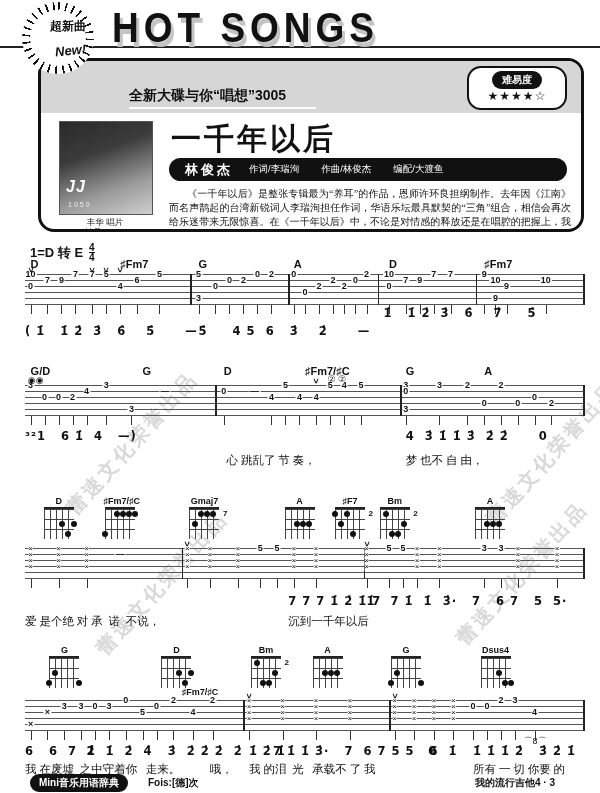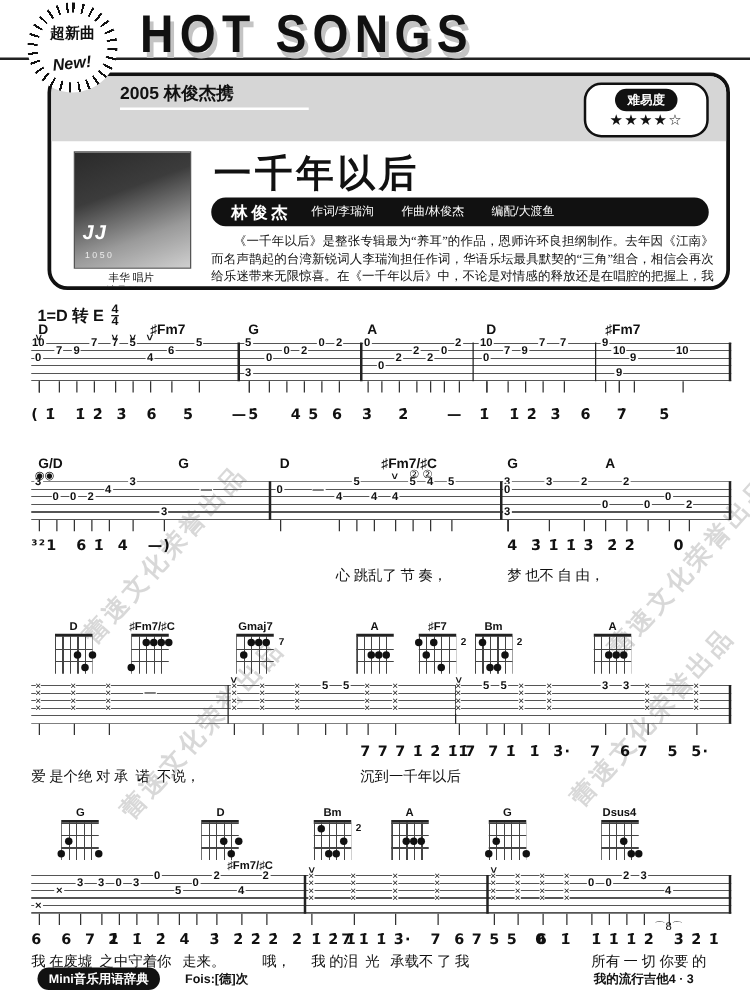--- a/index.html
+++ b/index.html
@@ -6,21 +6,21 @@
   body{width:600px;height:793px;position:relative;overflow:hidden;
        font-family:"Liberation Sans",sans-serif;color:#111;}
   .abs{position:absolute;}
 
   
   #head-rule{left:0;top:46px;width:600px;height:2px;background:#222;}
   #burst{left:22px;top:2px;width:72px;height:72px;border-radius:50%;
          background:repeating-conic-gradient(#111 0deg 3deg,#fff 3deg 13deg);
          display:flex;align-items:center;justify-content:center;z-index:3;}
   #burst-inner{width:56px;height:56px;border-radius:50%;background:#fff;
-         display:flex;flex-direction:column;align-items:center;justify-content:center;line-height:1;gap:10px;}
+         display:flex;flex-direction:column;align-items:flex-end;justify-content:center;line-height:1;gap:10px;}
   #burst-l1{font-size:12px;font-weight:bold;}
   #burst-l2{font-size:13px;font-weight:bold;font-style:italic;transform:rotate(-6deg);margin-top:2px;}
   #hot-title{left:112px;top:4px;font-size:37px;font-weight:900;letter-spacing:5px;
          transform:scaleY(1.15);transform-origin:top left;
          text-shadow:3px 4px 0 #c4c4c4;white-space:nowrap;}
 
   
   #card{left:38px;top:58px;width:546px;height:174px;border:3px solid #111;
         border-radius:16px;background:#fff;box-sizing:border-box;overflow:hidden;}
   #banner{position:absolute;left:0;top:0;width:100%;height:52px;background:#d6d6d6;}
@@ -99,21 +99,21 @@
 <div id="burst" class="abs">
   <div id="burst-inner">
     <span id="burst-l1">超新曲</span>
     <span id="burst-l2">New!</span>
   </div>
 </div>
 <div id="hot-title" class="abs">HOT SONGS</div>
 
 <div id="card" class="abs">
   <div id="banner">
-    <div id="banner-l1">2005 林俊杰携</div>
+    <div id="banner-l2">全新大碟与你“唱想”3005</div>
     <div id="diff">
       <span id="diff-pill">难易度</span>
       <div id="diff-stars">★★★★☆</div>
     </div>
   </div>
   <div id="photo">
     <span id="photo-logo">JJ</span>
     <span id="photo-logo-sub">1050</span>
   </div>
   <div id="photo-cap">
@@ -221,21 +221,21 @@
       <div class="note" style="left: 84%; top: 36px;">9</div>
       <div class="stem" style="left: 84%; top: 47px;"></div>
       <div class="note" style="left: 93%; top: 18px;">10</div>
       <div class="stem" style="left: 93%; top: 47px;"></div>
       <div class="accent" style="left: 1%; top: 7px;">&gt;</div>
       <div class="accent" style="left: 12%; top: 7px;">&gt;</div>
       <div class="accent" style="left: 14.5%; top: 7px;">&gt;</div>
       <div class="accent" style="left: 17%; top: 7px;">&gt;</div>
       <div class="jianpu" style="left: 0%; top: 66px;">( 1̇   1̇ 2̇  3̇   6̇    5̇      —</div>
       <div class="jianpu" style="left: 31%; top: 66px;">5̇     4 5  6   3̇    2̇      —</div>
-      <div class="jianpu" style="left: 64%; top: 66px; text-align: center;">1̇   1̇ 2̇  3̇   6̇    7̇     5̇</div>
+      <div class="jianpu" style="left: 64%; top: 48px; text-align: center;">1̇   1̇ 2̇  3̇   6̇    7̇     5̇</div>
     </div>
     <div class="system abs" style="top: 365px; height: 105px;">
       <div class="staff" style="top: 20px;"></div>
       <div class="bar" style="left: 34%; top: 20px;"></div>
       <div class="bar" style="left: 67%; top: 20px;"></div>
       <div class="bar" style="left: 99.7%; top: 20px;"></div>
       <div class="chord-label" style="left: 1%; top: 0px;">G/D</div>
       <div class="chord-label" style="left: 21%; top: 0px;">G</div>
       <div class="chord-label" style="left: 35.5%; top: 0px;">D</div>
       <div class="chord-label" style="left: 50%; top: 0px;">♯Fm7/♯C</div>
@@ -291,21 +291,21 @@
       <div class="stem" style="left: 88%; top: 51px;"></div>
       <div class="note" style="left: 91%; top: 28px;">0</div>
       <div class="stem" style="left: 91%; top: 51px;"></div>
       <div class="note" style="left: 94%; top: 34px;">2</div>
       <div class="stem" style="left: 94%; top: 51px;"></div>
       <div class="accent" style="left: 52%; top: 11px;">&gt;</div>
       <div class="sys-text" style="left: 0.5%; top: 10px;">◉◉</div>
       <div class="sys-text" style="left: 54%; top: 9px;">② ②</div>
       <div class="jianpu" style="left: 0%; top: 64px;">³²1   6 1̇  4   —)</div>
       <div class="jianpu" style="left: 68%; top: 64px;">4  3̇ 1̇ 1̇ 3̇  2̇ 2̇      0</div>
-      <div class="lyric" style="left: 36%; top: 88px; margin-left: 42px;">心 跳乱了 节 奏，</div>
+      <div class="lyric" style="left: 36%; top: 88px;">心 跳乱了 节 奏，</div>
       <div class="lyric" style="left: 68%; top: 88px;">梦 也不 自 由，</div>
     </div>
     <div class="system abs" style="top: 496px; height: 138px;">
       <div class="staff" style="top: 52px;"></div>
       <div class="bar" style="left: 28%; top: 52px;"></div>
       <div class="bar" style="left: 60.5%; top: 52px;"></div>
       <div class="bar" style="left: 99.7%; top: 52px;"></div>
       <div class="diagram" style="left: 3%; top: 0px;">
         <div class="dname">D</div>
         <div class="grid">

